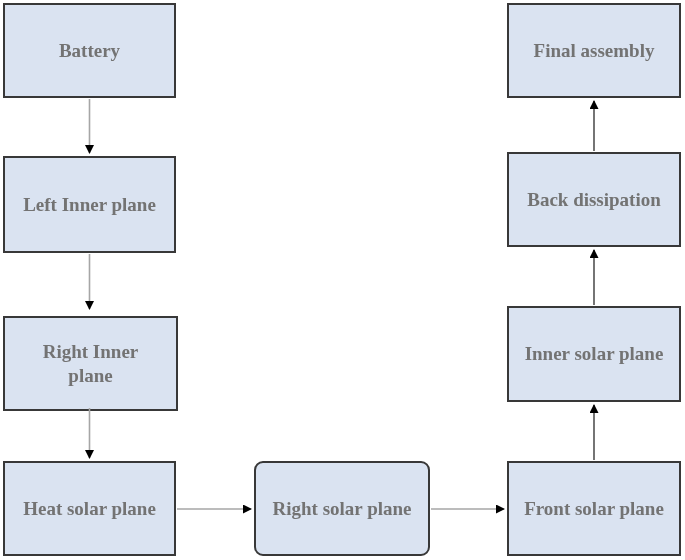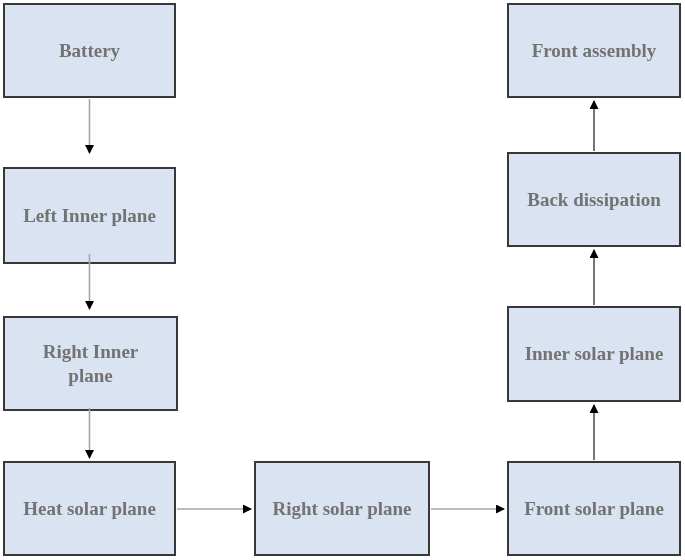--- a/index.html
+++ b/index.html
@@ -39,51 +39,51 @@
 </style>
 </head>
 <body>
 
 <div id="canvas">
 
   <div class="node" style="left:3px; top:3px; width:173px; height:95px;">
     <span>Battery</span>
   </div>
 
-  <div class="node" style="left:3px; top:167px; width:173px; height:97px;">
+  <div class="node" style="left:3px; top:156px; width:173px; height:97px;">
     <span>Left Inner plane</span>
   </div>
 
   <div class="node" style="left:3px; top:316px; width:175px; height:95px;">
     <span>Right Inner
 plane</span>
   </div>
 
   <div class="node" style="left:3px; top:461px; width:173px; height:95px;">
     <span>Heat solar plane</span>
   </div>
 
-  <div class="node" style="left:254px; top:461px; width:176px; height:95px;">
+  <div class="node" style="left:254px; top:461px; width:176px; height:95px;border-radius:9px;">
     <span>Right solar plane</span>
   </div>
 
   <div class="node" style="left:507px; top:461px; width:174px; height:95px;">
     <span>Front solar plane</span>
   </div>
 
   <div class="node" style="left:507px; top:306px; width:174px; height:96px;">
     <span>Inner solar plane</span>
   </div>
 
   <div class="node" style="left:507px; top:152px; width:174px; height:95px;">
     <span>Back dissipation</span>
   </div>
 
   <div class="node" style="left:507px; top:3px; width:174px; height:95px;">
-    <span>Front assembly</span>
+    <span>Final assembly</span>
   </div>
 
   <svg id="edges-overlay" width="685" height="560" viewBox="0 0 685 560">
     <defs>
       <marker id="head" markerUnits="userSpaceOnUse" markerWidth="12" markerHeight="12" refX="8" refY="4.5" orient="auto">
         <path d="M0,0 L9,4.5 L0,9 z" fill="#000000"></path>
       </marker>
     </defs>
 
     <line x1="89.5" y1="99" x2="89.5" y2="153" stroke="#a6a6a6" stroke-width="1.6" marker-end="url(#head)"></line>

